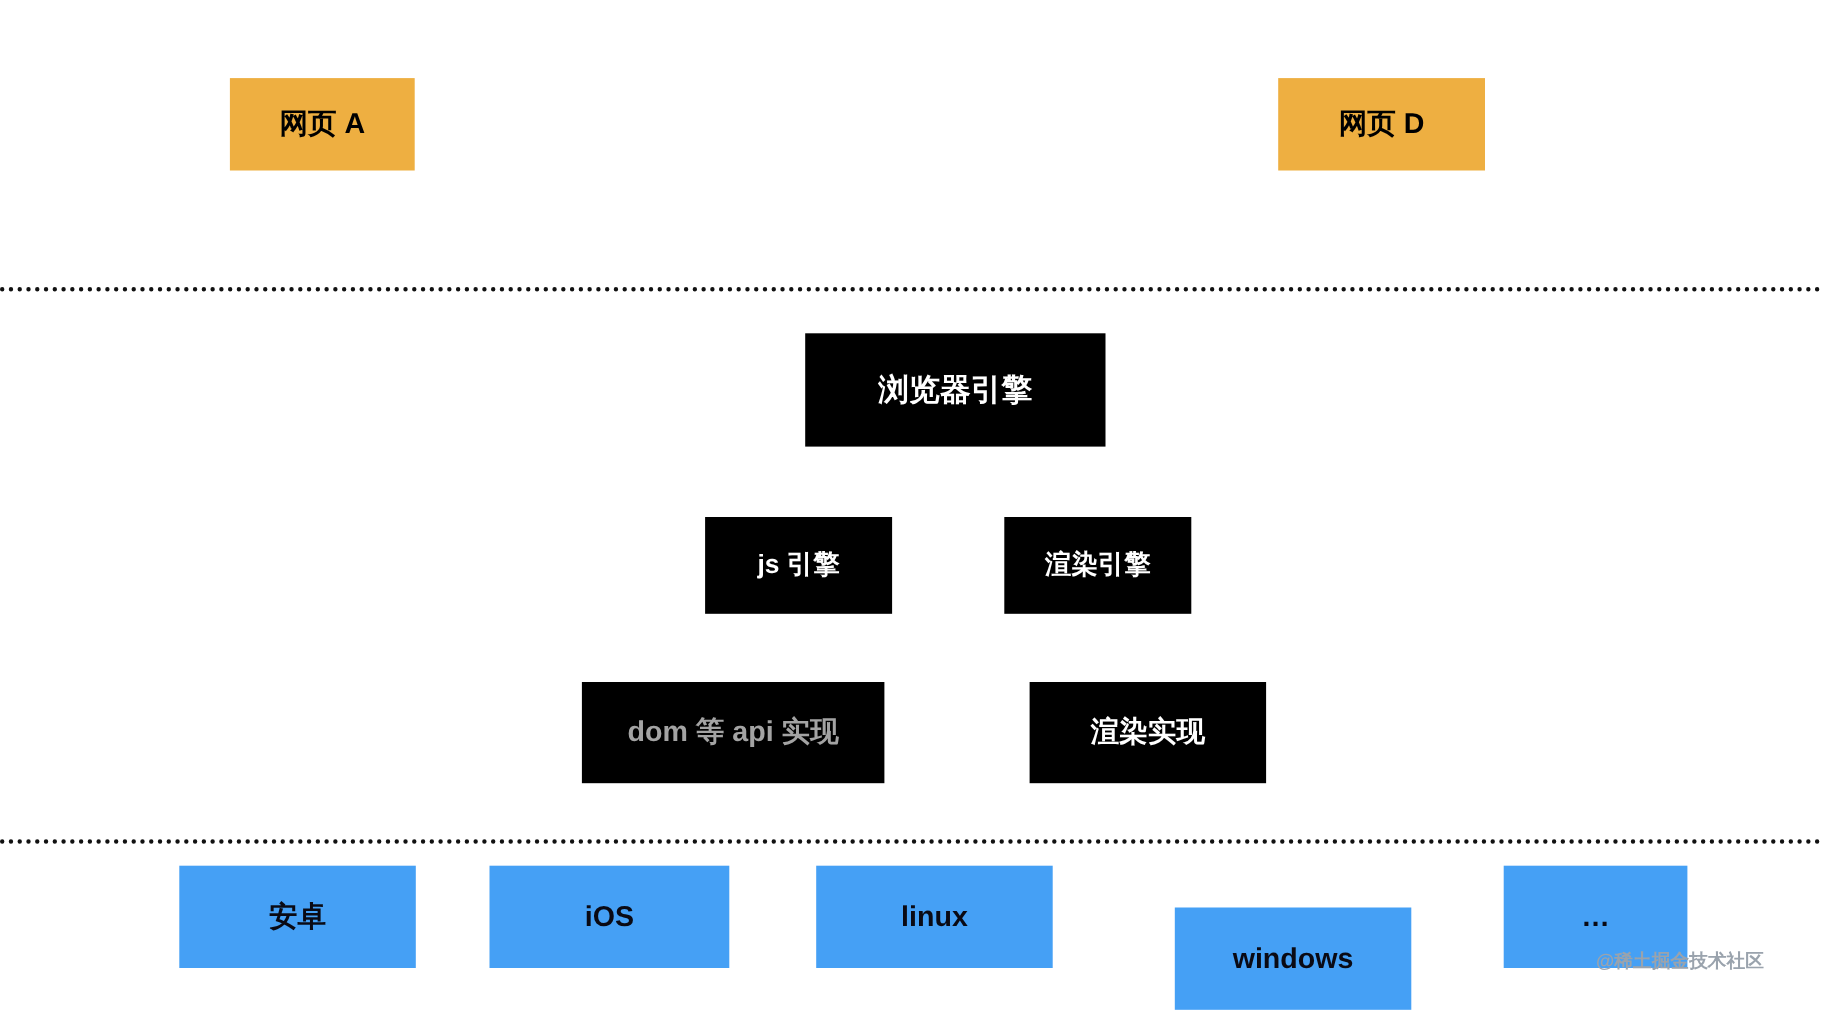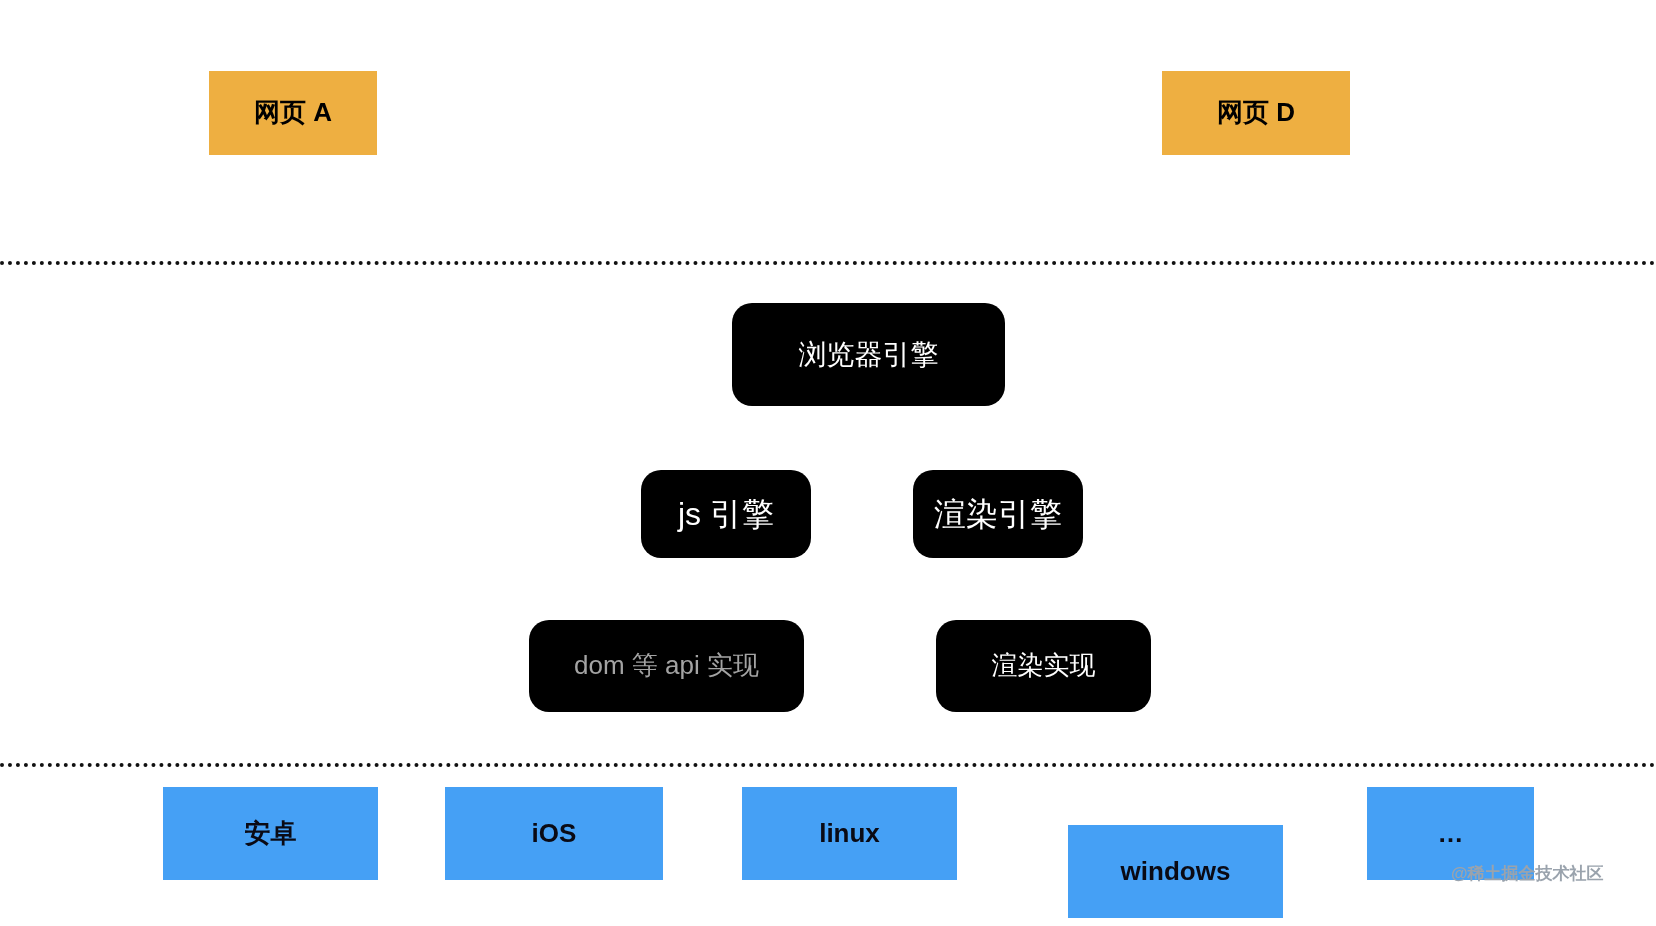--- a/index.html
+++ b/index.html
@@ -36,25 +36,24 @@
     background: #eeaf41;
     color: #000000;
     font-size: 26px;
     font-weight: 700;
   }
 
   
   .node.engine {
     background: #000000;
     color: #ffffff;
-    font-weight: 400;
-    border-radius: 20px;
+    font-weight: 700;
   }
   .node.engine.lvl1 { font-size: 28px; }
-  .node.engine.lvl2 { font-size: 32px; }
+  .node.engine.lvl2 { font-size: 24px; }
   .node.engine.lvl3 { font-size: 26px; }
 
   
   .node.os {
     background: #45a0f5;
     color: #0a0a14;
     font-size: 26px;
     font-weight: 700;
   }
 

